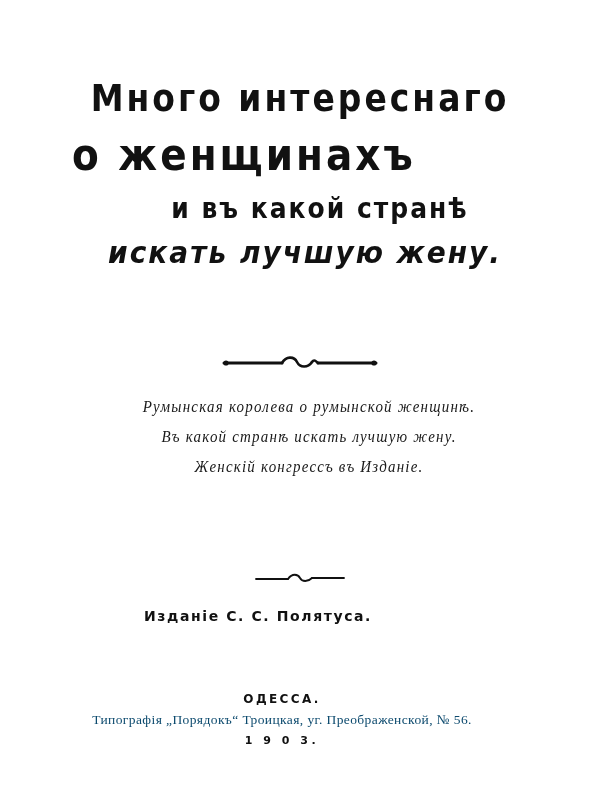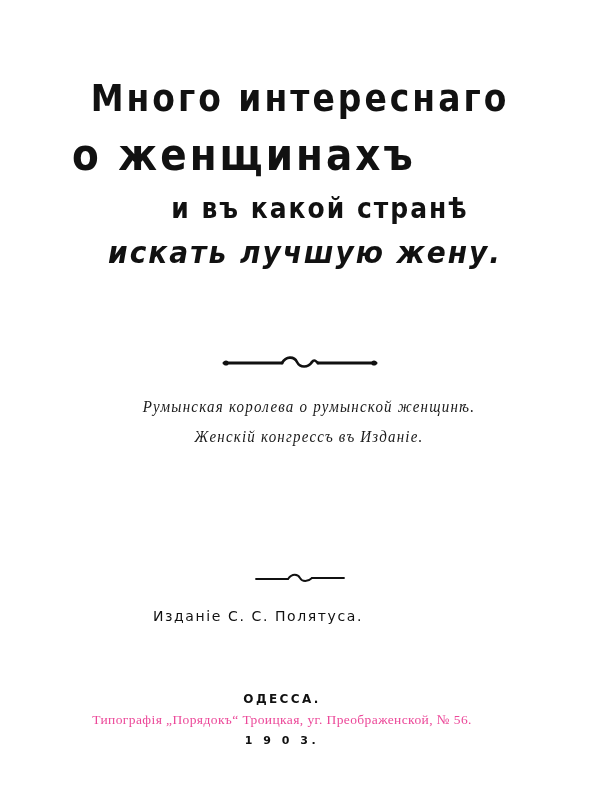--- a/index.html
+++ b/index.html
@@ -101,21 +101,21 @@
   }
 
   
   .publisher {
     position: absolute;
     left: 0;
     top: 608px;
     width: 516px;
     text-align: center;
     font-family: "DejaVu Sans", sans-serif;
-    font-weight: normal;
+    font-weight: bold;
     font-size: 14px;
     letter-spacing: 1.6px;
     color: #111111;
   }
 
   
   .imprint {
     position: absolute;
     left: 0;
     top: 692px;
@@ -128,21 +128,21 @@
     font-size: 12px;
     letter-spacing: 2.4px;
     margin-bottom: 6px;
     color: #111111;
   }
   .imprint-press {
     font-family: "Liberation Serif", serif;
     font-size: 13.5px;
     letter-spacing: 0.4px;
     margin-bottom: 6px;
-    color: #ec4899;
+    color: #0c4a6e;
     white-space: nowrap;
   }
   .imprint-year {
     font-family: "DejaVu Sans", sans-serif;
     font-weight: bold;
     font-size: 11px;
     letter-spacing: 3.5px;
     color: #111111;
   }
 </style>
@@ -164,20 +164,21 @@
       <path d="M98 11 C 110 11, 130 11, 156 11" stroke="#111" stroke-width="3" fill="none" stroke-linecap="round"></path>
       <path d="M62 11 C 66 4, 74 4, 77 10 C 80 16, 88 16, 92 10" stroke="#111" stroke-width="2.6" fill="none" stroke-linecap="round"></path>
       <path d="M92 10 C 94 7, 96 9, 98 11" stroke="#111" stroke-width="2.6" fill="none" stroke-linecap="round"></path>
       <circle cx="6" cy="11" r="2.6" fill="#111"></circle>
       <circle cx="154" cy="11" r="2.6" fill="#111"></circle>
     </svg>
   </div>
 
   <div class="contents">
     <div class="contents-item">Румынская королева о румынской женщинѣ.</div>
+    <div class="contents-item">Въ какой странѣ искать лучшую жену.</div>
     <div class="contents-item">Женскій конгрессъ въ Изданіе.</div>
   </div>
 
   <div class="ornament ornament-2">
     <svg class="orn-svg" width="100" height="16" viewBox="0 0 100 16">
       <path d="M6 9 C 20 9, 30 9, 38 9" stroke="#111" stroke-width="1.8" fill="none" stroke-linecap="round"></path>
       <path d="M62 8 C 72 8, 82 8, 94 8" stroke="#111" stroke-width="1.8" fill="none" stroke-linecap="round"></path>
       <path d="M38 9 C 42 3, 48 4, 50 8 C 52 12, 58 12, 62 8" stroke="#111" stroke-width="1.8" fill="none" stroke-linecap="round"></path>
     </svg>
   </div>

